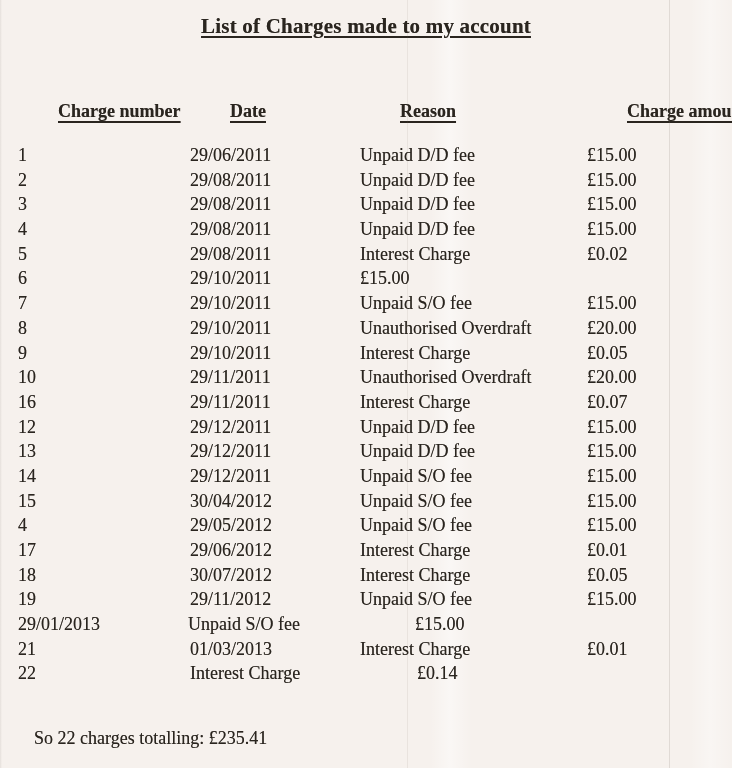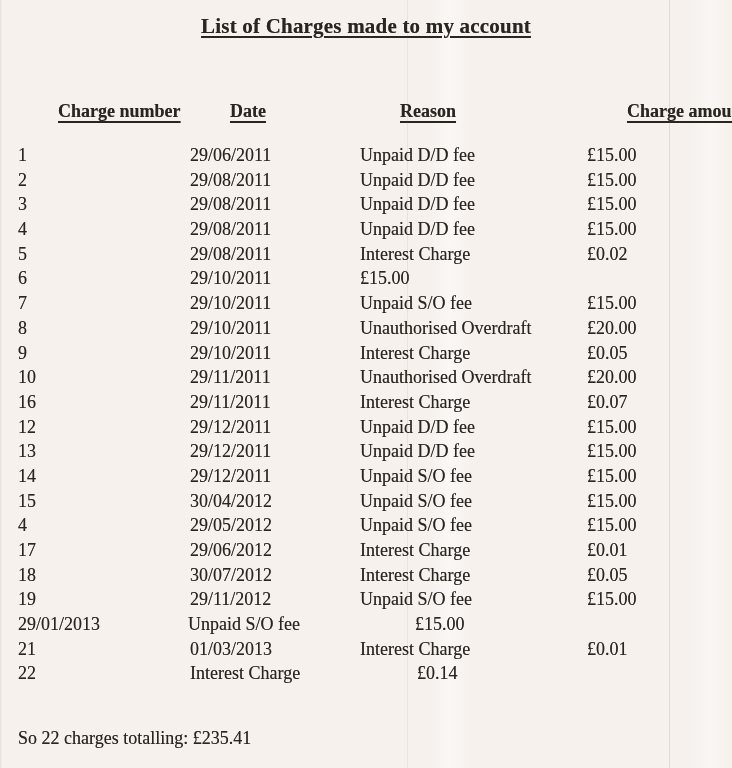--- a/index.html
+++ b/index.html
@@ -84,21 +84,21 @@
     margin-top: 21px;
     font-size: 18px;
   }
   .trow {
     display: flex;
     height: 24.7px;
     line-height: 24.7px;
   }
   .summary {
     position: absolute;
-    left: 0;
+    left: 16px;
     top: 726px;
     margin: 0;
     padding: 0 18px;
     font-size: 18px;
     line-height: 24px;
   }
 </style>
 </head>
 <body>
 

